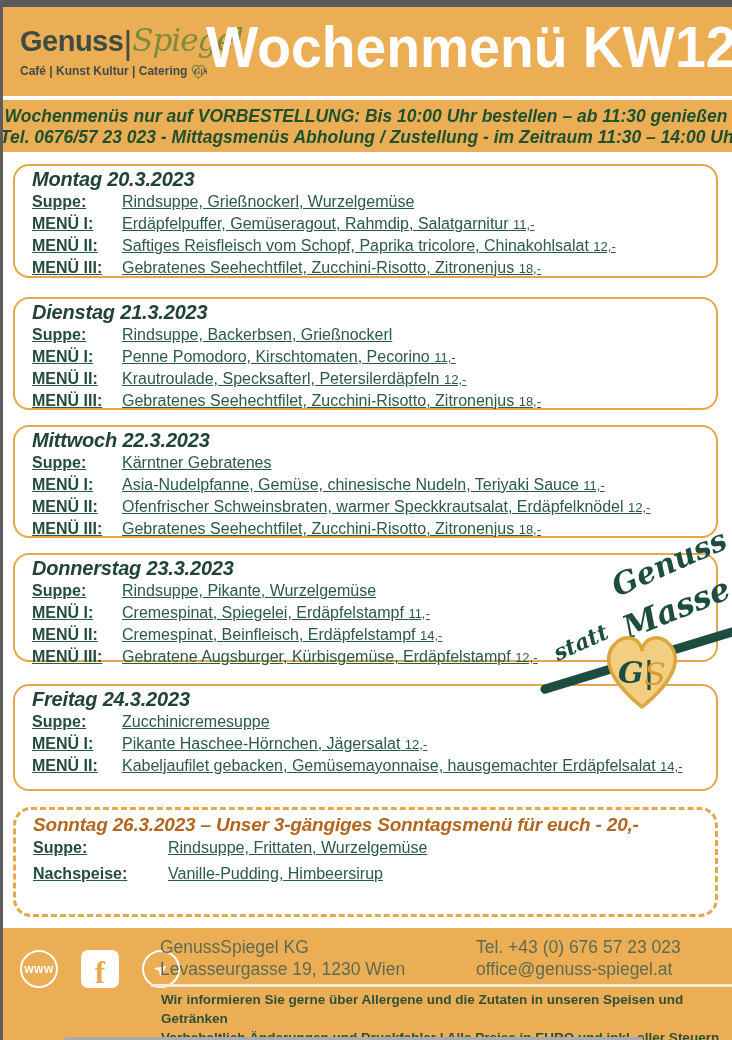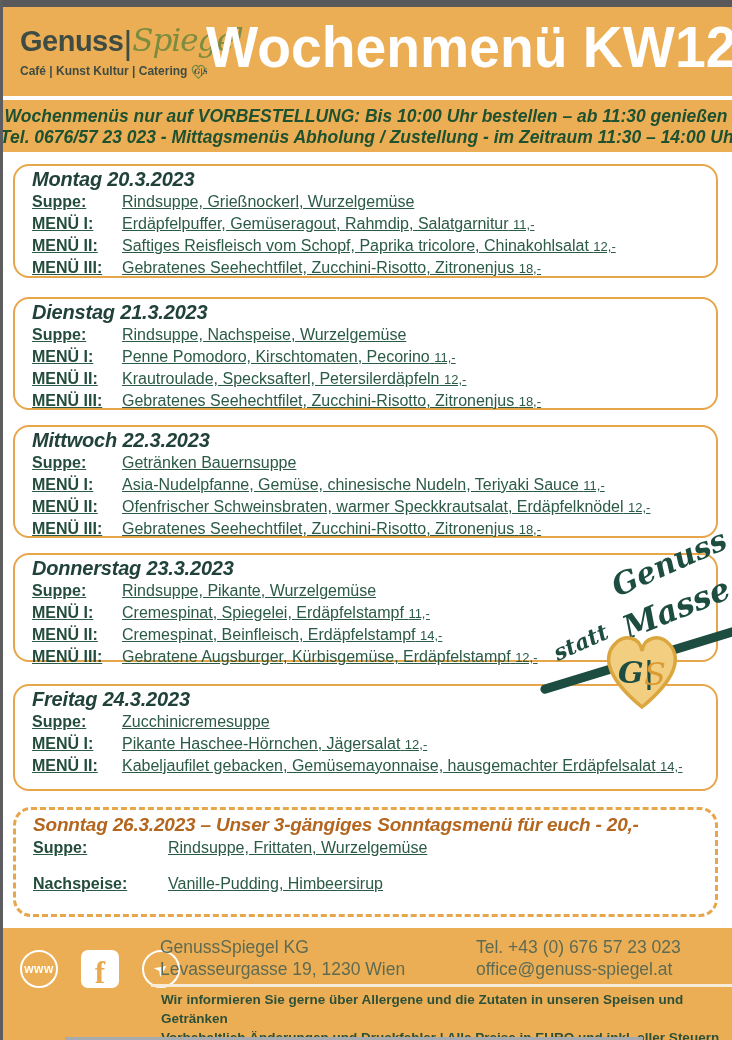--- a/index.html
+++ b/index.html
@@ -38,21 +38,21 @@
   .card-title { font-size:20px; font-weight:bold; color:#21423a; line-height:23px; letter-spacing:-0.2px;font-style:italic; }
   .row { display:flex; line-height:21px; font-size:16px; color:#2b5a46;text-decoration:underline; }
   .lbl { width:90px; flex:none; font-weight:bold; color:#234c3c; }
   .txt { flex:1; white-space:nowrap; }
   .price { font-size:13px; }
   .card-sonntag { border:3px dashed #e7a64a; border-radius:18px; padding-top:3px; }
   .card-sonntag .card-title { color:#b4661f; font-size:19px; line-height:24px; white-space:nowrap; }
   .card-sonntag .row { line-height:22px; }
   .card-sonntag .lbl { width:135px; }
   .row-italic .txt { font-style:italic; font-family:"DejaVu Serif", serif; font-size:15px; }
-  .row-gap { margin-top:14px; }
+  .row-gap { margin-top:4px; }
 
   
   .stamp { position:absolute; left:550px; top:545px; width:185px; height:158px; pointer-events:none; }
   .stamp span { position:absolute; font-family:"DejaVu Serif", serif; font-style:italic; font-weight:bold; color:#1d4d40; white-space:nowrap; }
   .stamp-genuss { left:58px; top:0px; font-size:30px; transform:rotate(-24deg); }
   .stamp-masse  { left:70px; top:44px; font-size:32px; transform:rotate(-22deg); }
   .stamp-statt  { left:2px;  top:84px; font-size:22px; transform:rotate(-24deg); }
   .stamp-stroke { position:absolute; left:-14px; top:110px; width:212px; height:9px; background:#1d4d40; border-radius:5px; transform:rotate(-17deg); }
   .stamp-heart { position:absolute; left:46px; top:80px; }
 
@@ -117,41 +117,41 @@
   <div class="row">
       <span class="lbl">MENÜ III:</span>
       <span class="txt"><span>Gebratenes Seehechtfilet, Zucchini-Risotto, Zitronenjus</span> <span class="price">18,-</span></span>
     </div>
 </section>
 
 <section class="card" style="top:297px;height:113px">
   <h2 class="card-title">Dienstag 21.3.2023</h2>
   <div class="row">
       <span class="lbl">Suppe:</span>
-      <span class="txt"><span>Rindsuppe, Nachspeise, Wurzelgemüse</span> <span class="price"></span></span>
+      <span class="txt"><span>Rindsuppe, Backerbsen, Grießnockerl</span> <span class="price"></span></span>
     </div>
   <div class="row">
       <span class="lbl">MENÜ I:</span>
       <span class="txt"><span>Penne Pomodoro, Kirschtomaten, Pecorino</span> <span class="price">11,-</span></span>
     </div>
   <div class="row">
       <span class="lbl">MENÜ II:</span>
       <span class="txt"><span>Krautroulade, Specksafterl, Petersilerdäpfeln</span> <span class="price">12,-</span></span>
     </div>
   <div class="row">
       <span class="lbl">MENÜ III:</span>
       <span class="txt"><span>Gebratenes Seehechtfilet, Zucchini-Risotto, Zitronenjus</span> <span class="price">18,-</span></span>
     </div>
 </section>
 
 <section class="card" style="top:425px;height:113px">
   <h2 class="card-title">Mittwoch 22.3.2023</h2>
   <div class="row">
       <span class="lbl">Suppe:</span>
-      <span class="txt"><span>Getränken Bauernsuppe</span> <span class="price"></span></span>
+      <span class="txt"><span>Kärntner Gebratenes</span> <span class="price"></span></span>
     </div>
   <div class="row">
       <span class="lbl">MENÜ I:</span>
       <span class="txt"><span>Asia-Nudelpfanne, Gemüse, chinesische Nudeln, Teriyaki Sauce</span> <span class="price">11,-</span></span>
     </div>
   <div class="row">
       <span class="lbl">MENÜ II:</span>
       <span class="txt"><span>Ofenfrischer Schweinsbraten, warmer Speckkrautsalat, Erdäpfelknödel</span> <span class="price">12,-</span></span>
     </div>
   <div class="row">

